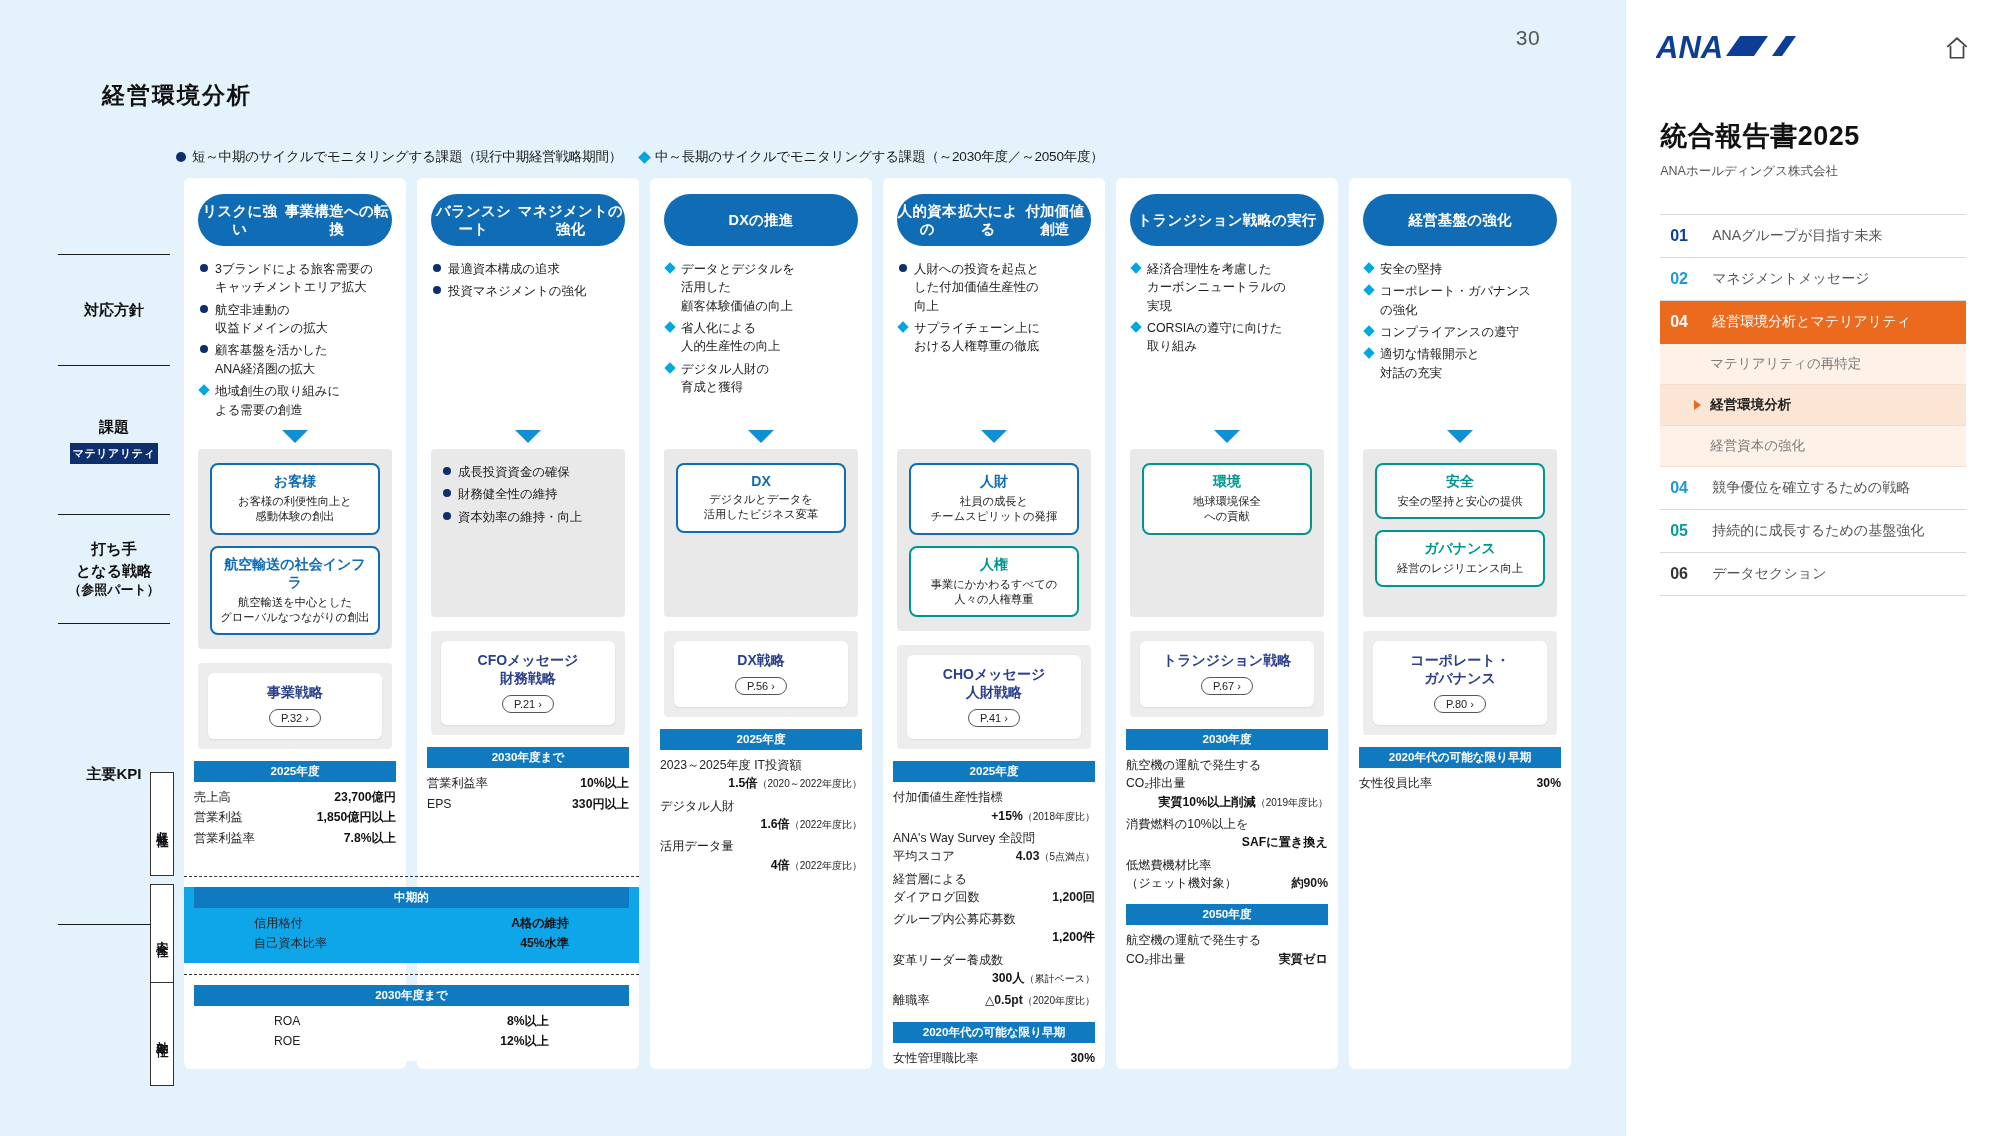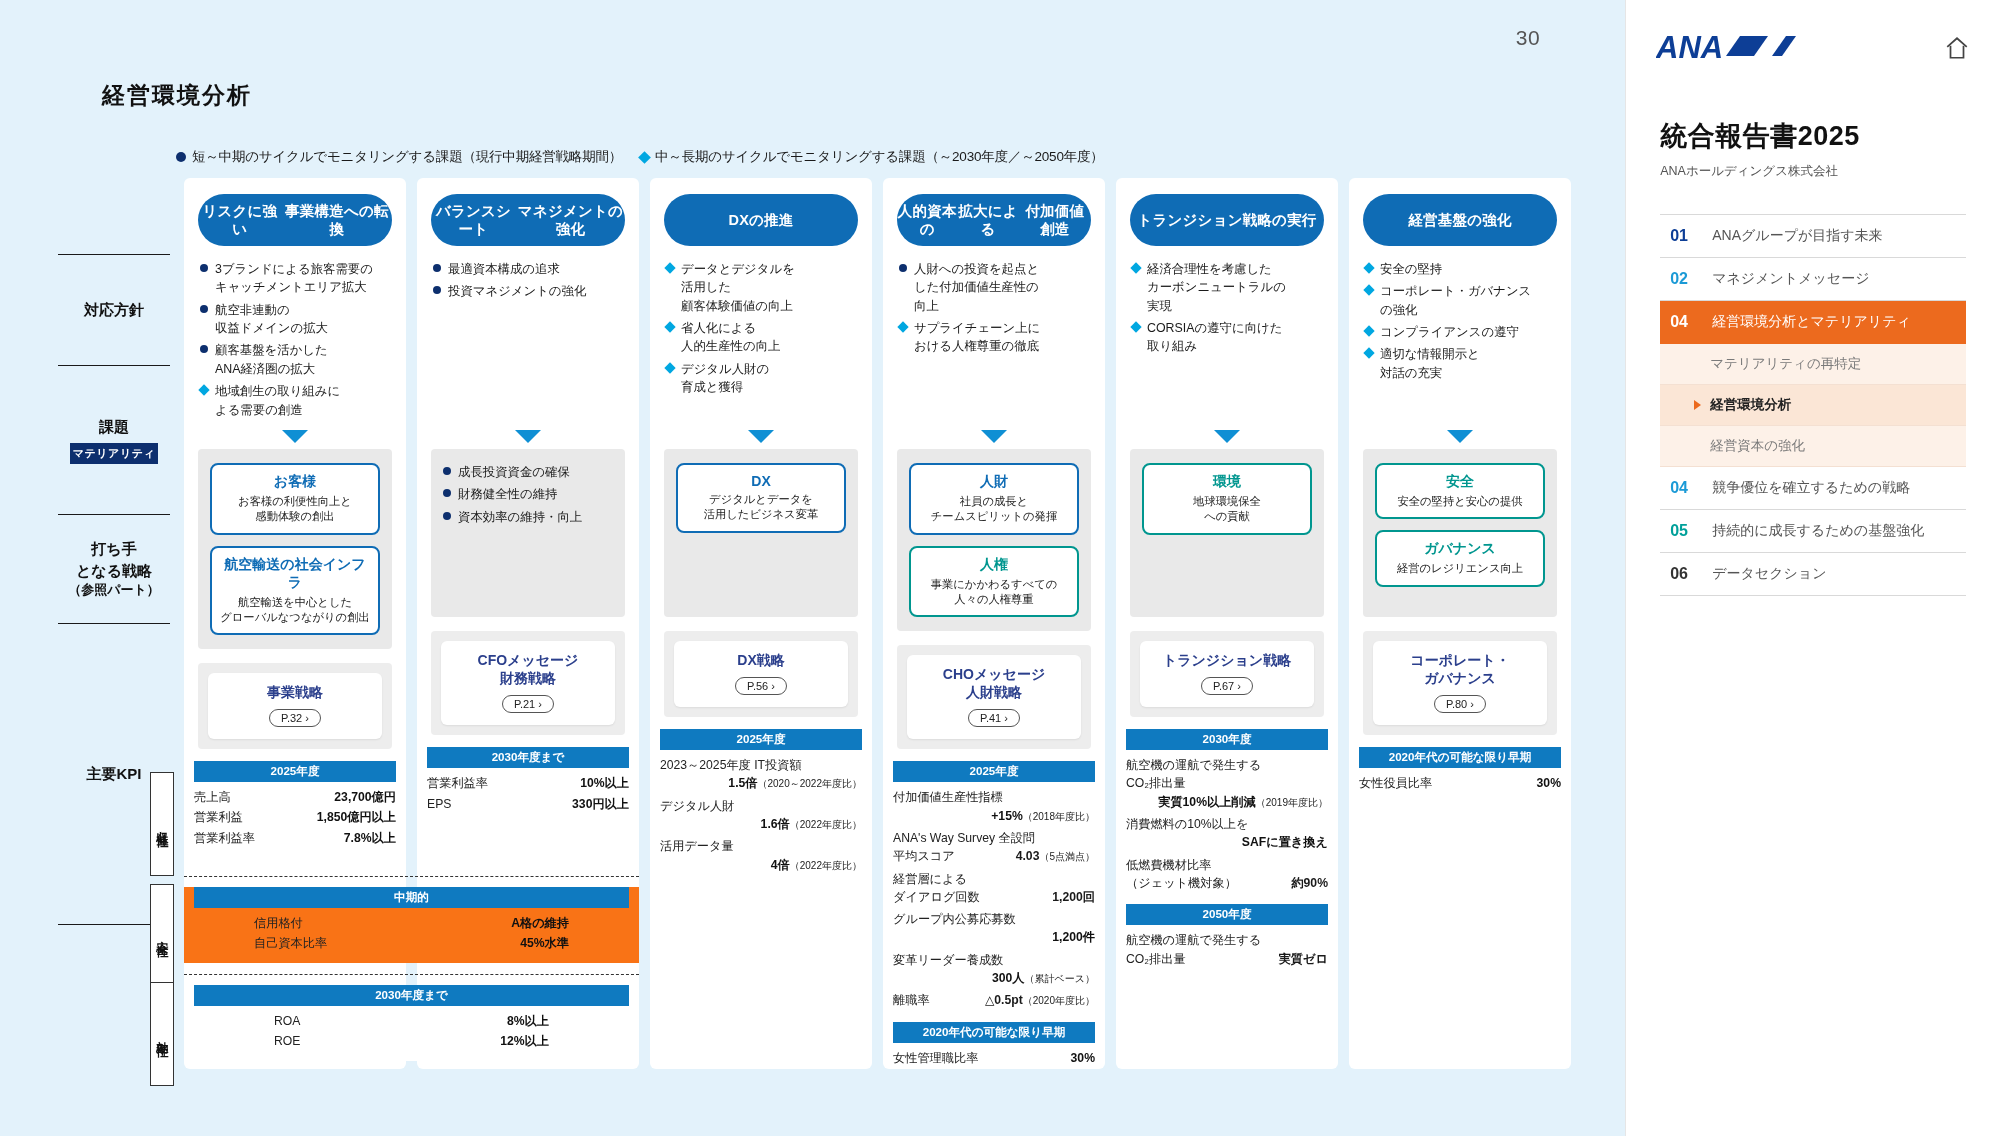--- a/index.html
+++ b/index.html
@@ -457,21 +457,21 @@
             <div class="krow">
               <span class="kl">女性役員比率</span>
               <span class="kv">30%</span>
             </div>
           </div>
         </div>
       </div>
 
     <div style="position:absolute;left:184px;top:876px;width:455px;">
       <div class="dashline" style="margin-bottom:10px;"></div>
-      <div style="background:#f97316;padding:0 10px 8px 10px;">
+      <div style="background:#0ea5e9;padding:0 10px 8px 10px;">
         <div class="kband">中期的</div>
         <div class="krow" style="padding:0 60px;">
           <span class="kl">信用格付</span>
           <span class="kv">A格の維持</span>
         </div>
         <div class="krow" style="padding:0 60px;align-items:center;">
           <span class="kl">自己資本比率</span>
           <span class="kv">45%水準</span>
         </div>
       </div>

